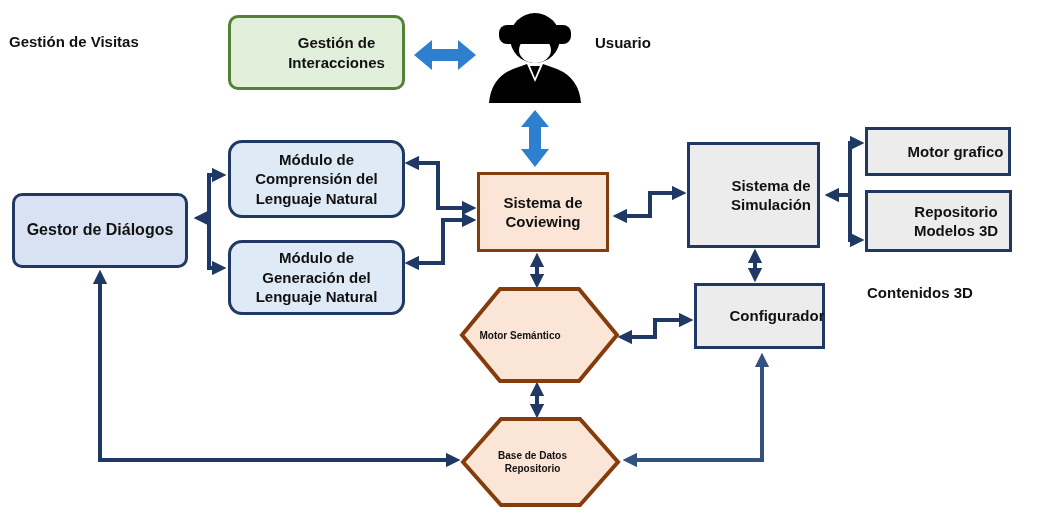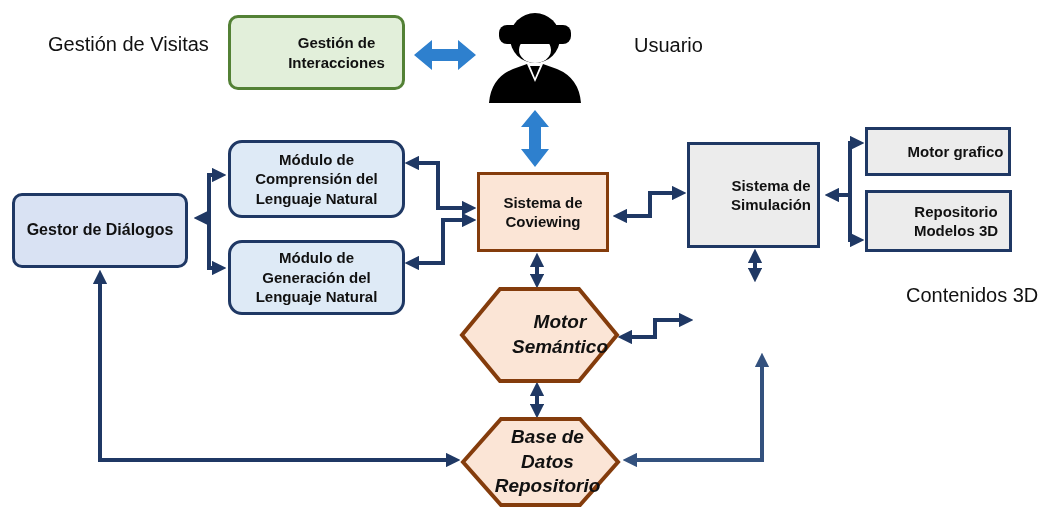--- a/index.html
+++ b/index.html
@@ -20,24 +20,24 @@
   .bluearrow{fill:var(--arrow-blue);}
   .node{
     position:absolute;z-index:2;display:flex;align-items:center;justify-content:center;
     text-align:center;font-weight:bold;font-size:15px;line-height:1.3;box-sizing:border-box;
   }
   .blue-round{background:var(--blue-fill-light);border:3px solid var(--navy);border-radius:14px;}
   .gestor{background:var(--blue-fill);border:3px solid var(--navy);border-radius:10px;}
   .green-round{background:var(--green-fill);border:3px solid var(--green-border);border-radius:10px;}
   .brown-box{background:var(--peach);border:3px solid var(--brown);}
   .gray-box{background:var(--gray-fill);border:3px solid var(--navy);padding-left:35px;}
-  .hexlabel{position:absolute;z-index:2;display:flex;align-items:center;justify-content:flex-end;
-    text-align:center;font-weight:bold;font-size:19px;line-height:1.3;font-style:italic;}
+  .hexlabel{position:absolute;z-index:2;display:flex;align-items:center;justify-content:flex-start;
+    text-align:center;font-weight:bold;font-size:10px;line-height:1.3;}
   .inner{display:inline-block;}
-  .free-label{position:absolute;z-index:2;font-weight:normal;font-size:20px;white-space:nowrap;margin-left:39px;}
+  .free-label{position:absolute;z-index:2;font-weight:bold;font-size:15px;white-space:nowrap;}
 </style>
 </head>
 <body>
 
 <div id="canvas">
 
   <svg id="wires" viewBox="0 0 1038 516" xmlns="http://www.w3.org/2000/svg">
     <defs>
       <marker id="ah" viewBox="0 0 10 10" refX="7" refY="5" markerWidth="3.6" markerHeight="3.6" orient="auto-start-reverse">
         <path d="M0,0 L10,5 L0,10 Z" fill="#1F3864"></path>
@@ -116,20 +116,23 @@
   </div>
 
   <div class="node gray-box" style="left:865px;top:127px;width:146px;height:49px;">
     <span class="inner">Motor grafico</span>
   </div>
 
   <div class="node gray-box" style="left:865px;top:190px;width:147px;height:62px;">
     <span class="inner" style="width:110px;">Repositorio Modelos 3D</span>
   </div>
 
+  <div class="node gray-box" style="left:694px;top:283px;width:131px;height:66px;">
+    <span class="inner">Configurador</span>
+  </div>
 
   <div class="hexlabel" style="left:470px;top:300px;width:140px;height:70px;">
     <span class="inner" style="width:100px;">Motor Semántico</span>
   </div>
 
   <div class="hexlabel" style="left:470px;top:428px;width:140px;height:68px;">
     <span class="inner" style="width:125px;">Base de Datos Repositorio</span>
   </div>
 
 </div>

